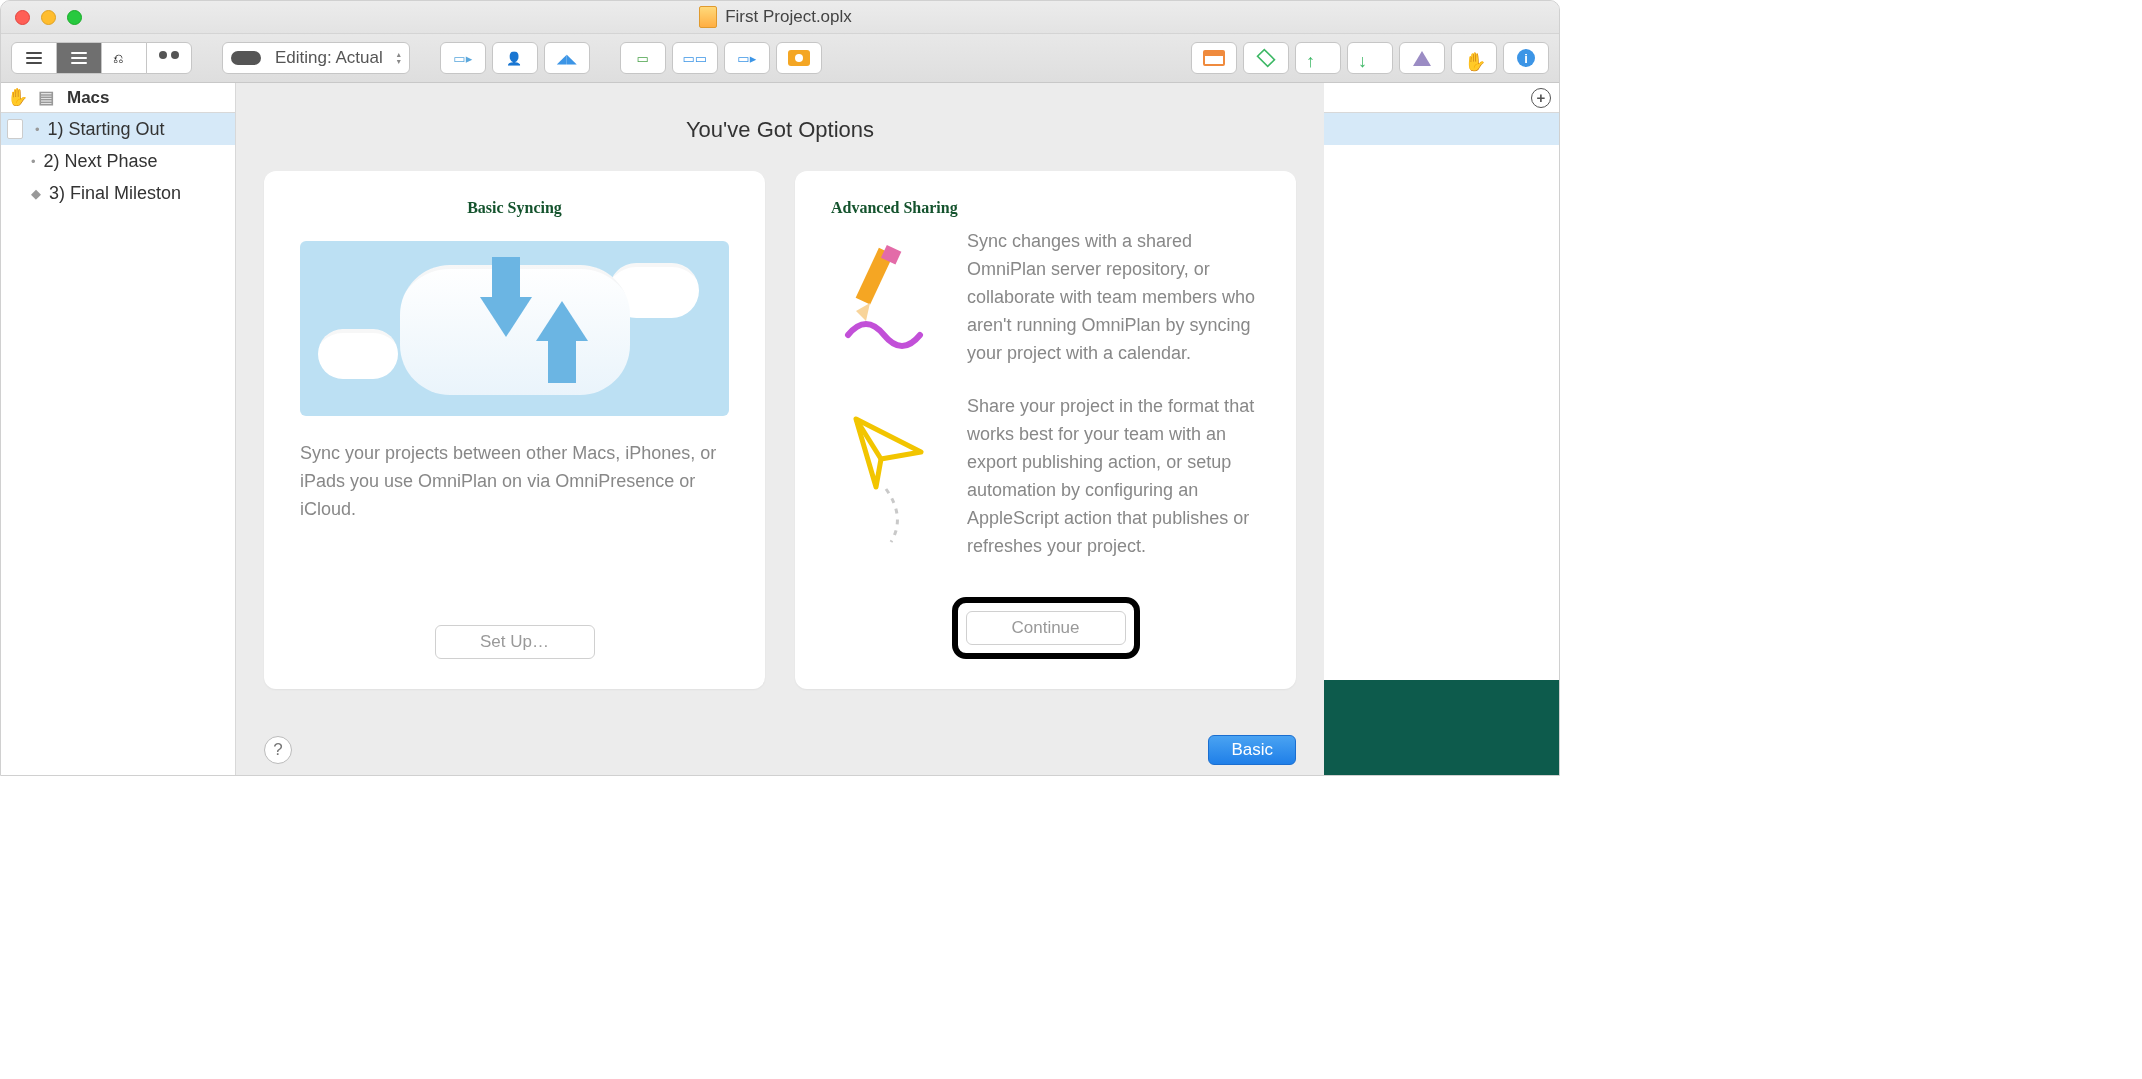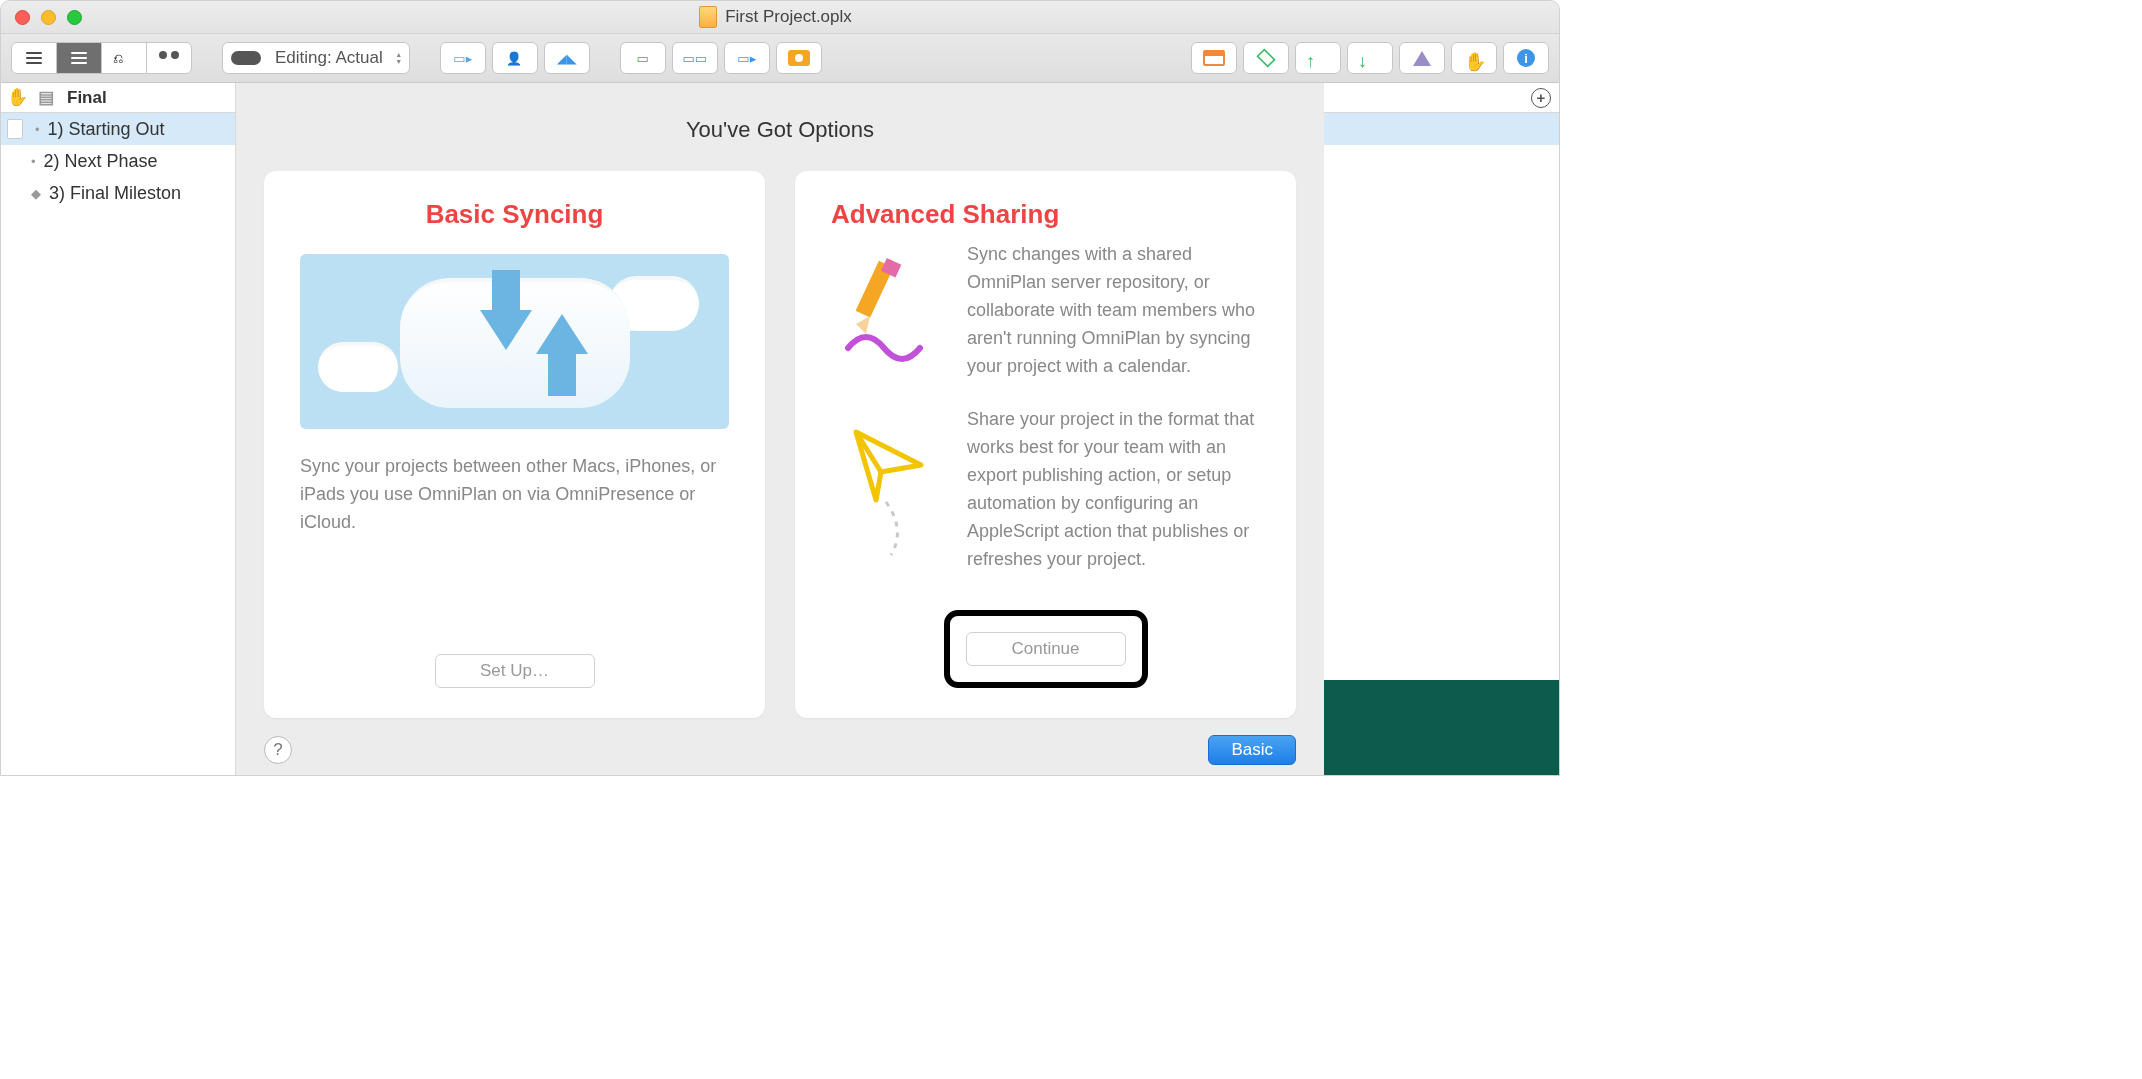--- a/index.html
+++ b/index.html
@@ -74,40 +74,40 @@
 .gantt-header .plus { position:absolute; right:8px; width:20px;height:20px;border:1.5px solid #555;border-radius:50%;display:flex;align-items:center;justify-content:center;font-size:15px;color:#555;}
 .gantt-rows .grow { height:32px; border-bottom:1px solid transparent;}
 .gantt-rows .grow.sel { background:#d6e9f8;}
 .gantt-bottom { position:absolute; bottom:0; left:0; right:0; height:95px; background:#0d5b4c;}
 
 .modal-scrim { position:absolute; left:235px; right:235px; top:0; bottom:0; background:#ececec;}
 .modal { position:absolute; left:235px; right:235px; top:0; bottom:0; padding:0 28px;}
 .modal-title { text-align:center; font-size:22px; color:#333; margin:34px 0 28px;}
 .cards { display:flex; gap:30px; }
 .card { flex:1; background:#fff; border-radius:12px; padding:28px 36px 30px; display:flex; flex-direction:column; box-shadow:0 1px 2px rgba(0,0,0,0.05);}
-.card h2 { font-size:26px; color:#ef4444; font-weight:600;}
+.card h2 { font-size:16px; color:#14532d; font-weight:600;font-family:Liberation Serif, serif;}
 .card-left h2 { text-align:center; margin-bottom:24px;}
 .card-right h2 { margin-bottom:11px;}
 .card p { font-size:18px; color:#888; line-height:1.55;}
 .card-btn { width:160px; height:34px; background:#fff; border:1px solid #d0d0d0; border-radius:6px; font-size:17px; color:#999; align-self:center; margin-top:auto;}
 .illus-sync { height:175px; background:#bce0f3; border-radius:6px; margin-bottom:24px; position:relative; overflow:hidden;}
 .cloud { position:absolute; background:#fff; border-radius:50px; box-shadow:0 8px 0 -4px rgba(0,0,0,0.03) inset;}
 .cloud.big { width:230px; height:130px; left:50%; top:24px; transform:translateX(-50%); background:linear-gradient(#fff,#eaf4fb);}
 .cloud.sm1 { width:80px; height:50px; left:18px; top:88px;}
 .cloud.sm2 { width:90px; height:55px; right:30px; top:22px;}
 .arrow-down, .arrow-up { position:absolute; width:0;height:0;}
 .arrow-down { left:42%; top:56px; border-left:26px solid transparent; border-right:26px solid transparent; border-top:40px solid #6bb5e3;}
 .arrow-down::before { content:''; position:absolute; left:-14px; top:-80px; width:28px; height:42px; background:#6bb5e3;}
 .arrow-up { left:55%; top:60px; border-left:26px solid transparent; border-right:26px solid transparent; border-bottom:40px solid #6bb5e3;}
 .arrow-up::before { content:''; position:absolute; left:-14px; top:40px; width:28px; height:42px; background:#6bb5e3;}
 
 .adv-block { display:flex; gap:26px; margin-bottom:26px;}
 .adv-icon { width:110px; flex-shrink:0; display:flex; align-items:center; justify-content:center;}
 
-.highlight-box { border:6px solid #000; border-radius:14px; padding:16px; align-self:center; margin-top:10px;}
+.highlight-box { border:6px solid #000; border-radius:14px; padding:8px; align-self:center; margin-top:10px;}
 .highlight-box .card-btn { margin:0;}
 
 .modal-footer { position:absolute; bottom:10px; left:28px; right:28px; display:flex; align-items:center; justify-content:space-between;}
 .help-btn { width:28px;height:28px;border:1.5px solid #bbb;border-radius:50%;background:#fff;color:#777;font-size:17px;display:flex;align-items:center;justify-content:center;}
 .done-btn { background:linear-gradient(#4aa3f2,#1f7fe8); color:#fff; border:1px solid #1a6ed0; border-radius:6px; height:30px; padding:0 22px; font-size:17px;}
 
 
 .ic { width:20px; height:14px; position:relative;}
 .ic.lines span{position:absolute;left:2px;right:2px;height:2px;background:#4a4a4a;border-radius:1px;}
 .ic.lines span:nth-child(1){top:1px}.ic.lines span:nth-child(2){top:6px}.ic.lines span:nth-child(3){top:11px}
@@ -214,21 +214,21 @@
       </div>
   </div>
 
   <div class="content">
     <div class="outline">
       <div class="outline-header">
         <div class="oh-icons">
           <span>✋</span>
           <span>▤</span>
         </div>
-        <span>Final</span>
+        <span>Macs</span>
       </div>
       <div class="outline-row selected">
         <span class="row-icon"></span>
         <span class="dot">•</span>
         <span>1)  Starting Out</span>
       </div>
       <div class="outline-row">
         <span class="dot">•</span>
         <span>2)  Next Phase</span>
       </div>

